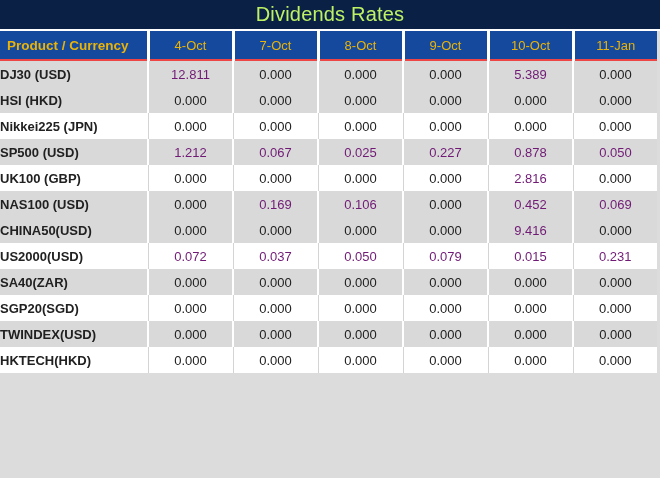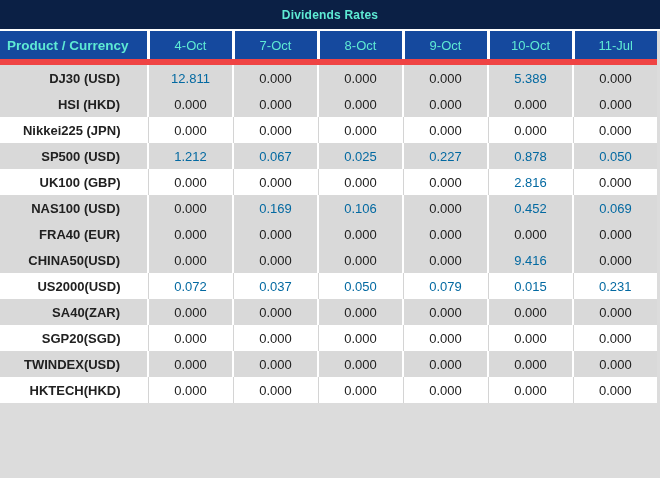--- a/index.html
+++ b/index.html
@@ -7,62 +7,61 @@
     width: 660px; height: 478px;
     background: #dcdcdc;
     font-family: "Liberation Sans", sans-serif;
     overflow: hidden;
   }
   .title-bar {
     width: 660px; height: 29px;
     background: #0b2045;
     border-bottom: 2px solid #ffffff;
     box-sizing: content-box;
-    color: #5eead4;
-    font-size: 12px; font-weight: bold;
+    color: #bef264;
+    font-size: 20px; font-weight: normal;
     display: flex; align-items: center; justify-content: center;
     letter-spacing: 0.2px;
   }
   table.div-table {
     border-collapse: collapse;
     table-layout: fixed;
     width: 657px;
   }
   table.div-table th, table.div-table td {
     overflow: hidden; white-space: nowrap;
     font-size: 13px;
     padding: 0;
   }
   thead th {
     background: #15499e;
-    color: #5eead4;
+    color: #eab308;
     height: 28px;
     font-weight: normal;
     text-align: center;
-    border-bottom: 6px solid #ef4444;
+    border-bottom: 2px solid #ef4444;
   }
   thead th.prod-h {
     text-align: left;
     font-weight: bold;
     padding-left: 7px;
     font-size: 13.5px;
   }
   thead th + th { border-left: 3px solid #ffffff; }
   tbody td { height: 26px; color: #212121; }
   tbody td.prod {
-    text-align: right;
     padding-right: 27px;
     font-weight: bold;
   }
   tbody td.val { text-align: center; }
   tbody tr.gray td { background: #d9d9d9; }
   tbody tr.gray td + td { border-left: 2px solid #ffffff; }
   tbody tr.white td { background: #ffffff; }
   tbody tr.white td + td { border-left: 1px solid #d4d4d4; }
-  tbody td.red { color: #0369a1; }
+  tbody td.red { color: #701a75; }
 </style>
 </head>
 <body>
 
 <div>
   <div class="title-bar">Dividends Rates</div>
 
   <table class="div-table">
     <colgroup>
       <col style="width:148px">
@@ -75,21 +74,21 @@
     </colgroup>
     <thead>
       <tr>
         <th class="prod-h">Product / Currency</th>
 
       <th>4-Oct</th>
           <th>7-Oct</th>
           <th>8-Oct</th>
           <th>9-Oct</th>
           <th>10-Oct</th>
-          <th>11-Jul</th>
+          <th>11-Jan</th>
         </tr>
     </thead>
     <tbody>
 
     <tr class="gray">
           <td class="prod">DJ30 (USD)</td>
           <td class="val red">12.811</td>
           <td class="val">0.000</td>
           <td class="val">0.000</td>
           <td class="val">0.000</td>
@@ -135,29 +134,20 @@
         <tr class="gray">
           <td class="prod">NAS100 (USD)</td>
           <td class="val">0.000</td>
           <td class="val red">0.169</td>
           <td class="val red">0.106</td>
           <td class="val">0.000</td>
           <td class="val red">0.452</td>
           <td class="val red">0.069</td>
         </tr>
         <tr class="gray">
-          <td class="prod">FRA40 (EUR)</td>
-          <td class="val">0.000</td>
-          <td class="val">0.000</td>
-          <td class="val">0.000</td>
-          <td class="val">0.000</td>
-          <td class="val">0.000</td>
-          <td class="val">0.000</td>
-        </tr>
-        <tr class="gray">
           <td class="prod">CHINA50(USD)</td>
           <td class="val">0.000</td>
           <td class="val">0.000</td>
           <td class="val">0.000</td>
           <td class="val">0.000</td>
           <td class="val red">9.416</td>
           <td class="val">0.000</td>
         </tr>
         <tr class="white">
           <td class="prod">US2000(USD)</td>

